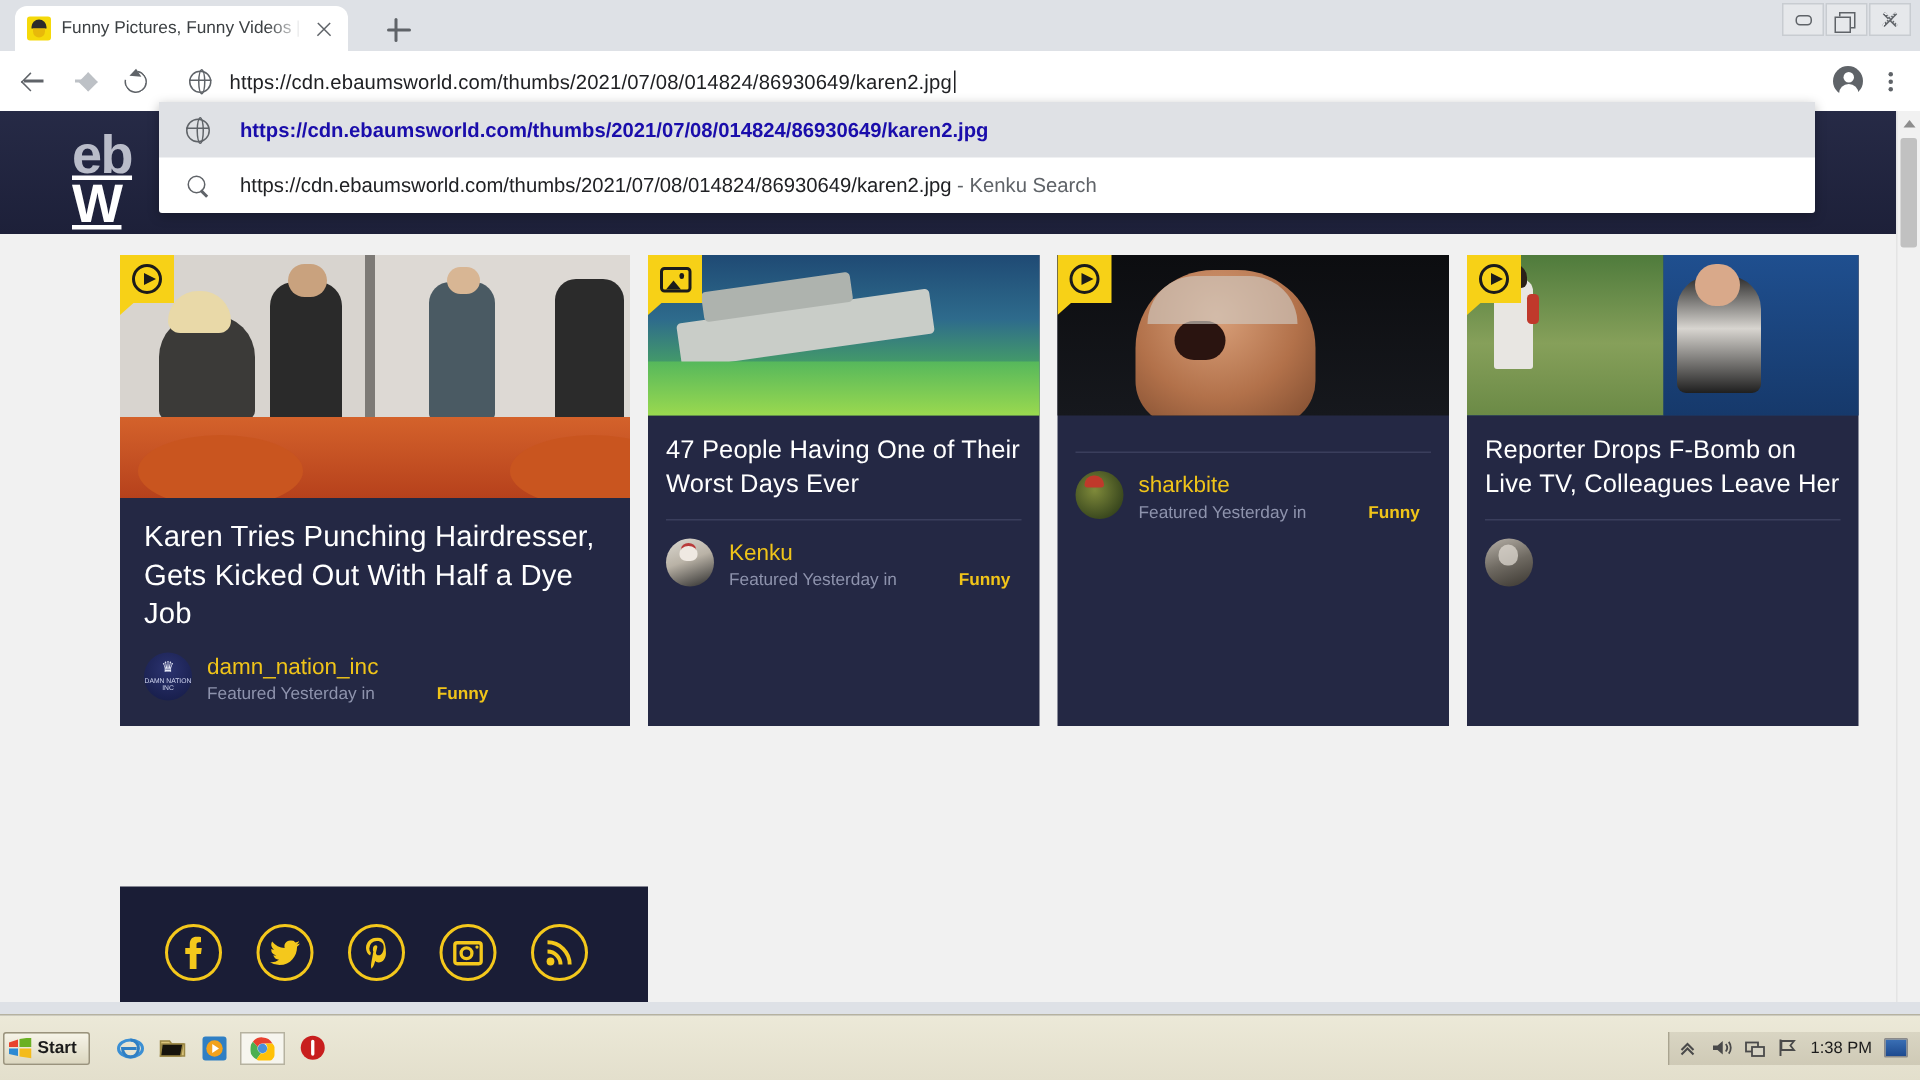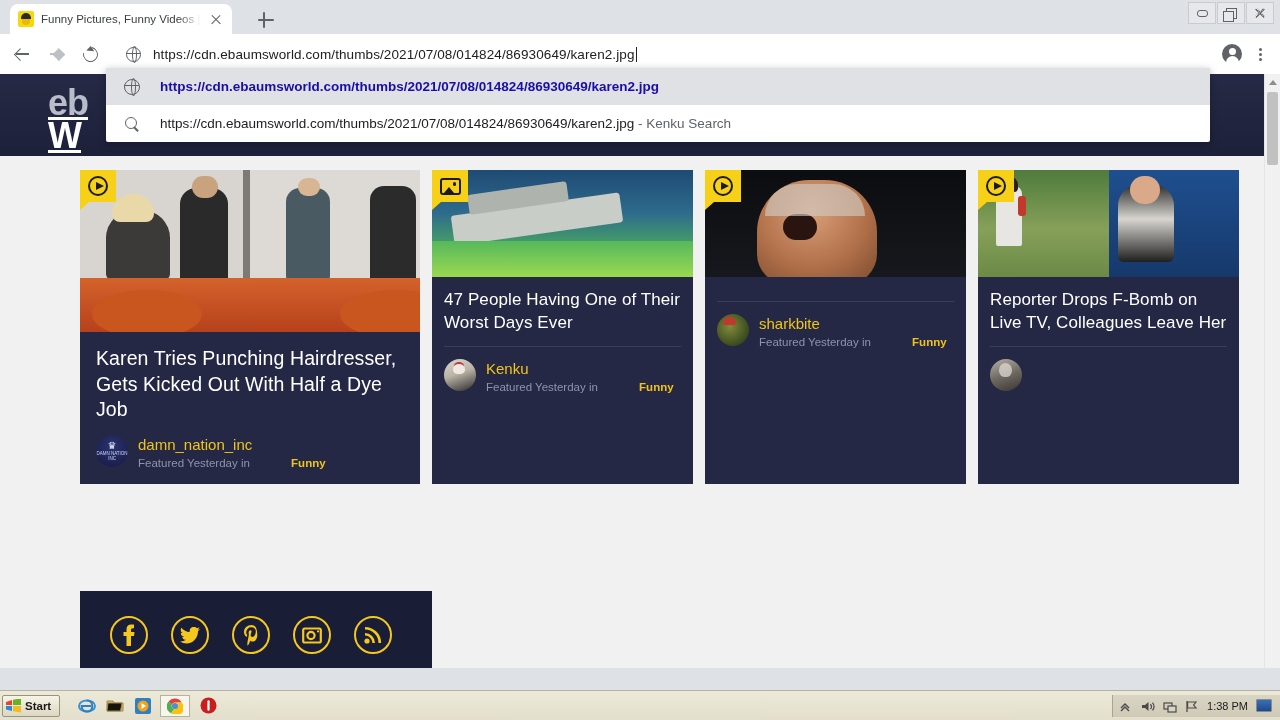--- a/index.html
+++ b/index.html
@@ -195,21 +195,21 @@
 
   
   .scrollbar { position:absolute; right:0; top:74px; bottom:26px; width:16px; background:#f1f1f1;
     border-left:1px solid #e4e4e4; }
   .sb-up { height:17px; display:flex; align-items:center; justify-content:center; }
   .sb-up i{ width:0;height:0;border-left:4px solid transparent;border-right:4px solid transparent;
     border-bottom:5px solid #8d8d8d; }
   .sb-thumb { margin:1px 2px; height:73px; background:#c1c1c1; border-radius:2px; }
 
   
-  .taskbar { position:absolute; left:0; right:0; bottom:0; height:30px;
+  .taskbar { position:absolute; left:0; right:0; bottom:0; height:44px;
     background:linear-gradient(180deg,#ece9d8 0%,#e3dfcc 100%); border-top:1px solid #b6b2a0;
     display:flex; align-items:center; }
   .start { margin-left:2px; height:22px; display:flex; align-items:center; gap:4px;
     padding:0 8px 0 3px; background:linear-gradient(180deg,#f6f4e8,#dcd7c0);
     border:1px solid #9a937d; border-radius:2px; }
   .start-flag { width:15px; height:14px; position:relative; }
   .qlaunch { display:flex; align-items:center; gap:10px; margin-left:18px; }
   .ql { width:18px; height:18px; position:relative; }
   .tbtask { width:30px; height:22px; border:1px solid #b6b2a0; background:#f6f5ee;
     display:flex; align-items:center; justify-content:center; margin-left:8px; }

